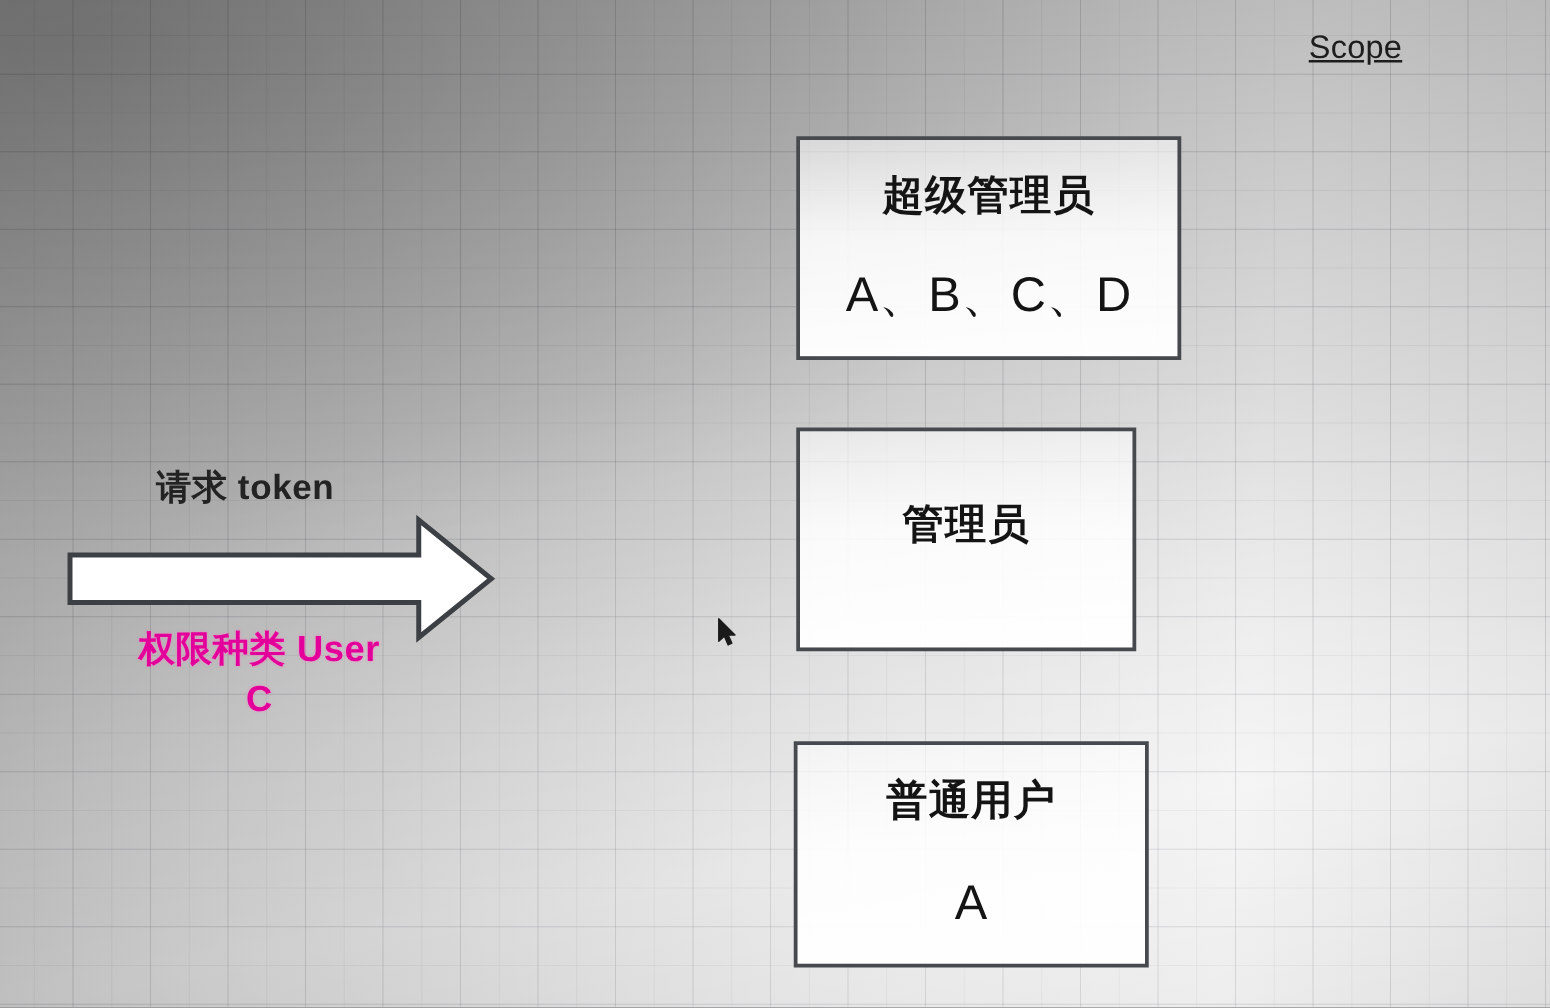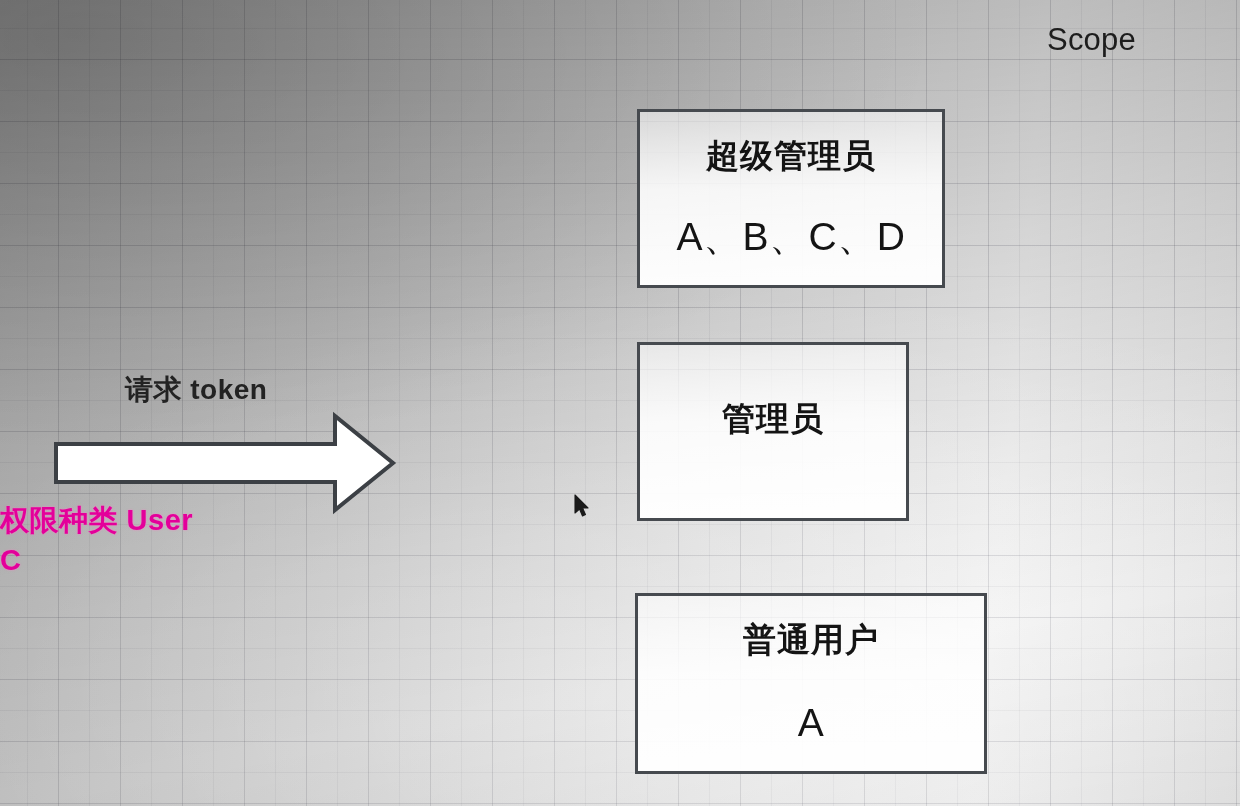--- a/index.html
+++ b/index.html
@@ -52,24 +52,25 @@
     pointer-events: none;
     background:
       radial-gradient(130% 95% at 62% 88%, rgba(255,255,255,0.30) 0%, rgba(255,255,255,0.0) 55%),
       radial-gradient(120% 90% at 6% 4%, rgba(0,0,0,0.16) 0%, rgba(0,0,0,0.0) 58%);
   }
 
   .scope-label {
     position: absolute;
     left: 1047px;
     top: 22px;
-    font-size: 31px;
+    font-size: 26px;
     color: #1d1d1d;
     letter-spacing: 0.2px;
     white-space: nowrap;
+    text-decoration: underline;
   }
 
   
   .role-box {
     position: absolute;
     box-sizing: border-box;
     border: 3px solid #464a4f;
     background: linear-gradient(to bottom, rgba(255,255,255,0.55) 0%, rgba(255,255,255,0.88) 45%, rgba(255,255,255,0.97) 100%);
     display: flex;
     flex-direction: column;
@@ -90,21 +91,21 @@
     letter-spacing: 0.5px;
     line-height: 1.1;
     white-space: nowrap;
     margin-top: 16px;
   }
 
   #box-super   { left: 637px; top: 109px; width: 308px; height: 179px; }
   #box-super   .role-title { margin-bottom: 26px; }
   #box-admin   { left: 637px; top: 342px; width: 272px; height: 179px; }
   #box-admin   .role-title { margin-bottom: 24px; }
-  #box-normal  { left: 635px; top: 593px; width: 352px; height: 181px; }
+  #box-normal  { left: 635px; top: 593px; width: 284px; height: 181px; }
   #box-normal  .role-title { margin-bottom: 28px; }
 
   
   .request-label {
     position: absolute;
     left: 125px;
     top: 371px;
     font-size: 28px;
     font-weight: bold;
     color: #232323;
@@ -118,20 +119,21 @@
     top: 410px;
     width: 345px;
     height: 106px;
   }
 
   .scope-request {
     position: absolute;
     left: 0px;
     top: 500px;
     width: 415px;
+    text-align: center;
     font-size: 29px;
     font-weight: bold;
     color: #e3009a;
     letter-spacing: 0.5px;
     line-height: 1.38;
     text-shadow: 0 0 2px rgba(255,120,200,0.85);
   }
 
   #cursor {
     position: absolute;

